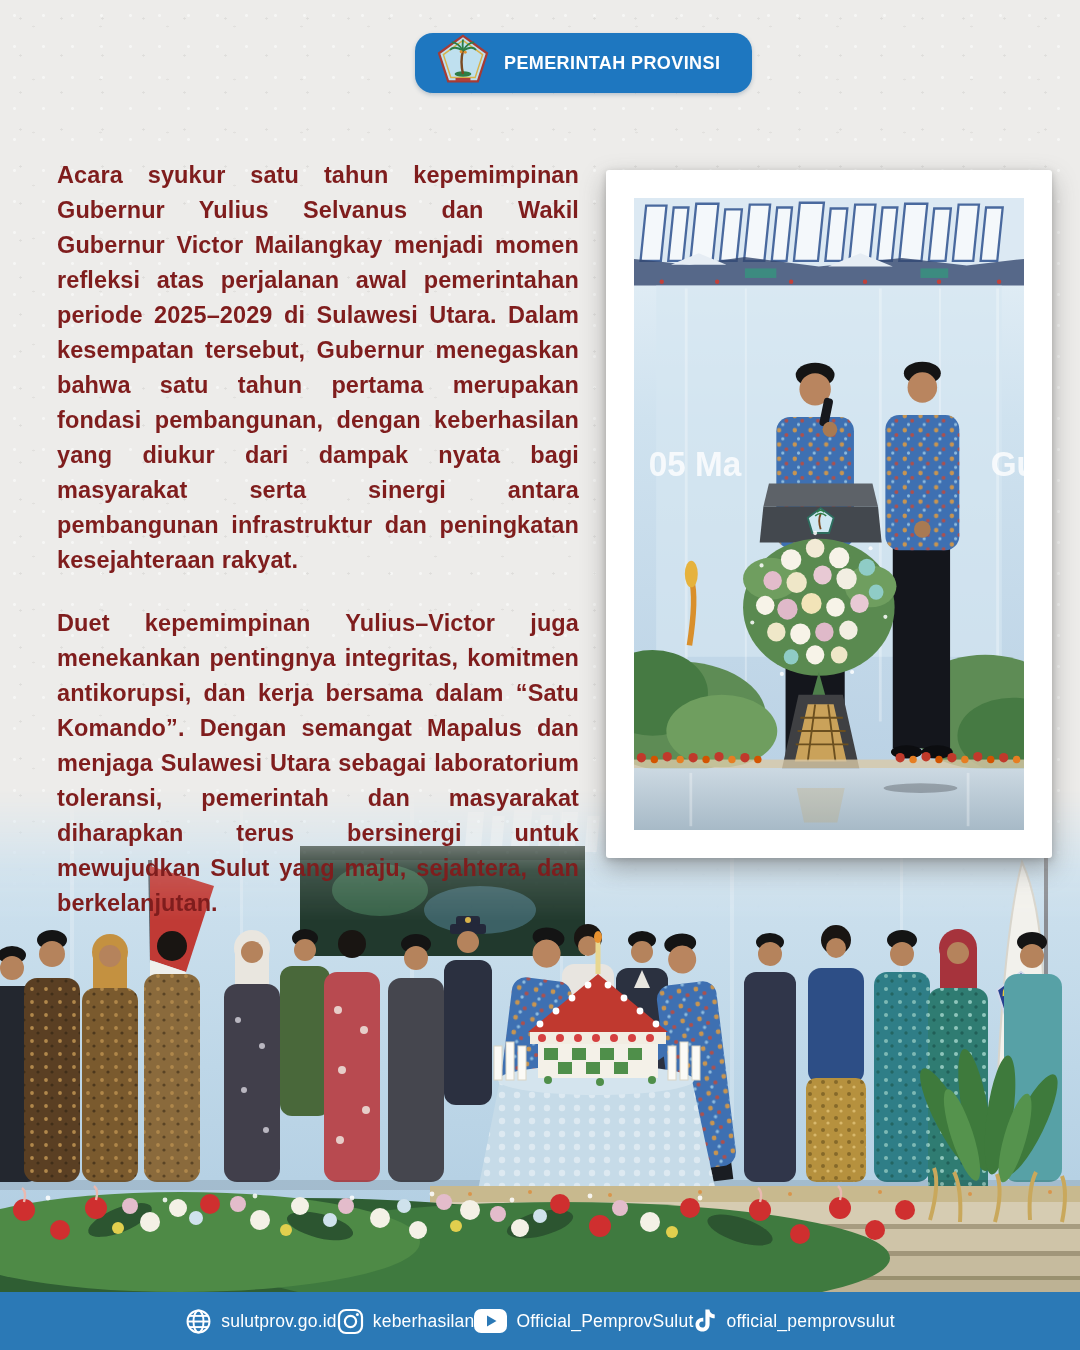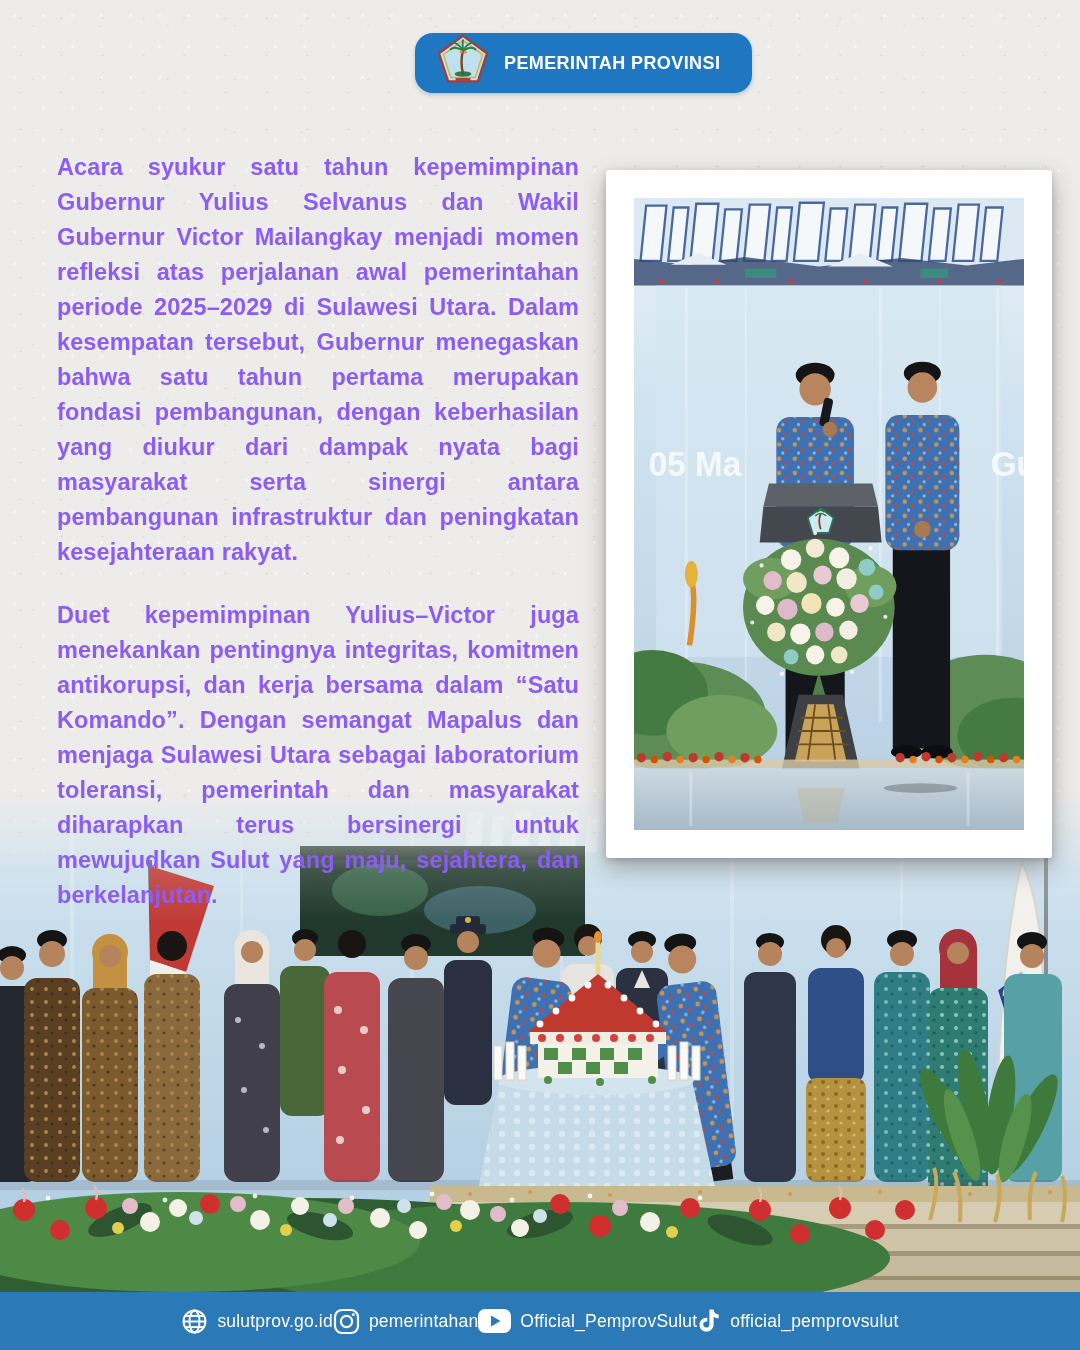--- a/index.html
+++ b/index.html
@@ -21,21 +21,21 @@
     background:#1e77c0;display:flex;align-items:center;padding-left:20px;
     box-sizing:border-box;gap:13px;z-index:6;
     box-shadow:0 2px 4px rgba(30,70,110,.25);
     margin-left:44px;
   }
   .badge-text{display:flex;flex-direction:column;line-height:1.12;color:#fff;}
   .badge-line1{font-size:18px;font-weight:600;letter-spacing:.4px;}
   .badge-line2{font-size:26px;font-weight:800;letter-spacing:.4px;}
 
   
-  .article{left:57px;top:150px;width:522px;z-index:5;color:#8b5cf6;}
+  .article{left:57px;top:158px;width:522px;z-index:5;color:#7f1d1d;}
   .article p{
     margin:0 0 28px 0;font-size:23.5px;line-height:35px;font-weight:700;
     text-align:justify;letter-spacing:.1px;
   }
 
   
   .side-photo{
     left:606px;top:170px;width:446px;height:688px;background:#fff;
     padding:28px;box-sizing:border-box;z-index:4;border-radius:3px;
     box-shadow:0 10px 24px rgba(70,70,70,.4), 0 2px 6px rgba(70,70,70,.25);
@@ -654,21 +654,21 @@
 
 
   <span class="f-item">
     <span>
       <svg width="27" height="27" viewBox="0 0 27 27" fill="none" stroke="#fff" stroke-width="2.2">
         <rect x="2" y="2" width="23" height="23" rx="7"></rect>
         <circle cx="13.5" cy="13.5" r="5.6"></circle>
         <circle cx="20.4" cy="6.6" r="1.5" fill="#fff" stroke="none"></circle>
       </svg>
     </span>
-    <span>pemerintahan</span>
+    <span>keberhasilan</span>
   </span>
 
   <span class="f-item">
     <span>
       <svg width="33" height="24" viewBox="0 0 33 24">
         <rect x="0" y="0" width="33" height="24" rx="7" fill="#fff"></rect>
         <polygon points="13,6.5 22.5,12 13,17.5" fill="#2b79b6"></polygon>
       </svg>
     </span>
     <span>Official_PemprovSulut</span>

